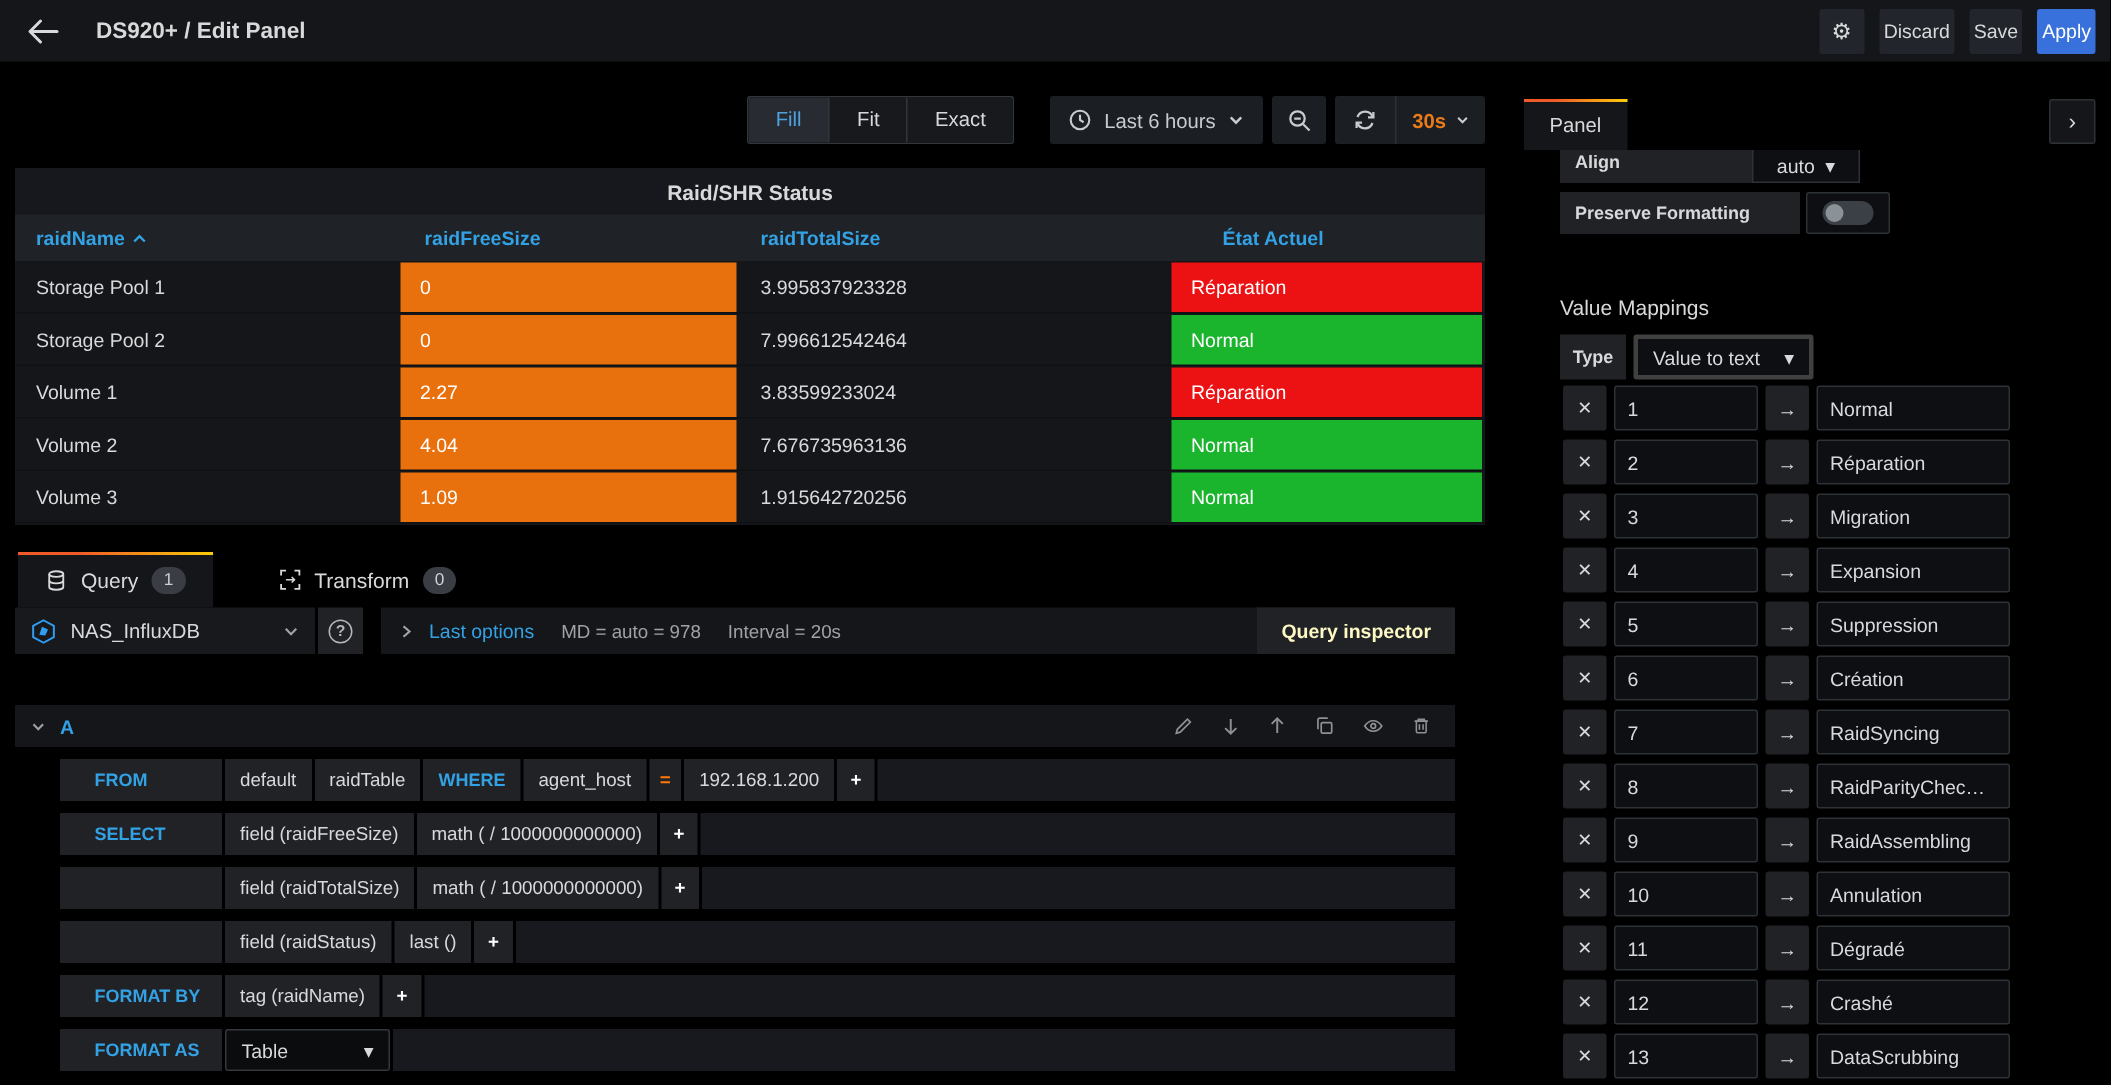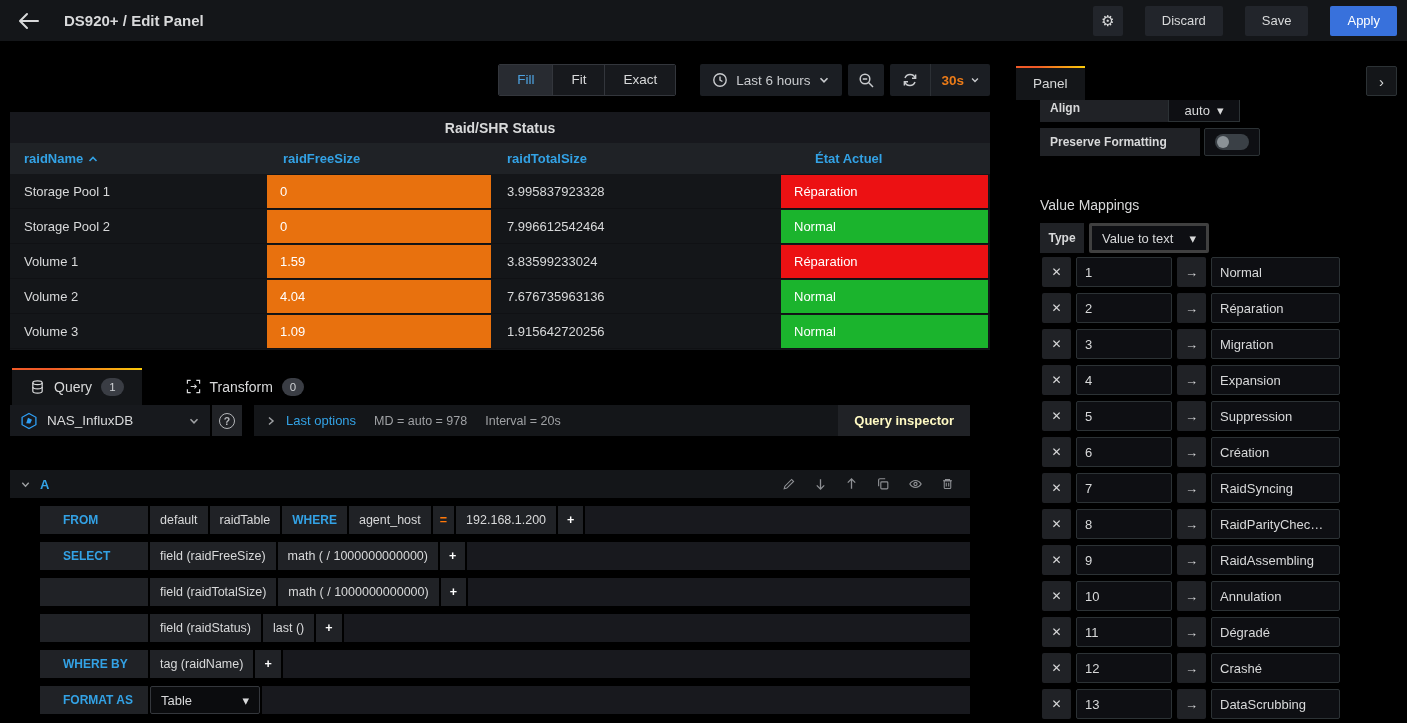--- a/index.html
+++ b/index.html
@@ -6,21 +6,21 @@
   html,body{background:#000}
   body{font-family:"Liberation Sans",sans-serif;color:#d8d9da}
   .app{position:relative;width:1407px;height:723px;background:#000;overflow:hidden}
 
   
   .topnav{position:absolute;top:0;left:0;width:1407px;height:41px;background:#141619;display:flex;align-items:center;padding:0 10px}
   .backbtn{width:38px;height:38px;display:flex;align-items:center;justify-content:center;background:transparent;border:none;cursor:pointer}
   .navtitle{margin-left:16px;font-size:15px;font-weight:700;color:#d8d9da}
   .nav-right{margin-left:auto;display:flex;align-items:center}
   .iconbtn{width:30px;height:30px;background:#22252b;border:none;border-radius:2px;color:#d8d9da;font-size:15px;display:flex;align-items:center;justify-content:center;cursor:pointer}
-  .btn{height:30px;padding:0 17px;margin-left:22px;border:none;border-radius:2px;background:#22252b;color:#d8d9da;font-size:13px;font-weight:500;cursor:pointer}
+  .btn{height:30px;padding:0 3px;margin-left:10px;border:none;border-radius:2px;background:#22252b;color:#d8d9da;font-size:13px;font-weight:500;cursor:pointer}
   .btn.apply{background:#3871dc;color:#fff}
 
   
   .toolbar{position:absolute;top:63px;left:10px;width:980px;height:34px;display:flex;align-items:center;justify-content:flex-end}
   .viewgroup{display:flex;border:1px solid #33363c;border-radius:2px;overflow:hidden;height:32px}
   .viewbtn{padding:0 18px;background:#17191d;border:none;color:#d8d9da;font-size:13.5px;font-weight:500;cursor:pointer;line-height:30px}
   .viewbtn + .viewbtn{border-left:1px solid #33363c}
   .viewbtn.active{background:#282b31;color:#4da2e0}
   .tpick{margin-left:24px;height:32px;background:#1b1e23;border-radius:2px;display:flex;align-items:center;gap:8px;padding:0 12px;cursor:pointer}
   .tpick-label{font-size:13.5px;font-weight:500;color:#c9cbce}
@@ -191,21 +191,21 @@
           <div class="block" style="background-color: rgb(232, 113, 14);">0</div>
         </div>
       <div class="td total">7.996612542464</div>
       <div class="td">
           <div class="block" style="background-color: rgb(27, 180, 45);">Normal</div>
         </div>
     </div>
     <div class="tr">
       <div class="td name">Volume 1</div>
       <div class="td">
-          <div class="block" style="background-color: rgb(232, 113, 14);">1.59</div>
+          <div class="block" style="background-color: rgb(232, 113, 14);">2.27</div>
         </div>
       <div class="td total">3.83599233024</div>
       <div class="td">
           <div class="block" style="background-color: rgb(236, 17, 19);">Réparation</div>
         </div>
     </div>
     <div class="tr">
       <div class="td name">Volume 2</div>
       <div class="td">
           <div class="block" style="background-color: rgb(232, 113, 14);">4.04</div>
@@ -335,21 +335,21 @@
   </div>
   <div class="qrow" style="top:614px">
     <div class="qlabel"></div>
     <div class="seg">field (raidStatus)</div>
     <div class="seg">last ()</div>
     <div class="seg plus">+</div>
     <div class="qfill"></div>
   </div>
 
   <div class="qrow" style="top:650px">
-    <div class="qlabel">WHERE BY</div>
+    <div class="qlabel">FORMAT BY</div>
     <div class="seg">tag (raidName)</div>
     <div class="seg plus">+</div>
     <div class="qfill"></div>
   </div>
 
   <div class="qrow" style="top:686px">
     <div class="qlabel">FORMAT AS</div>
     <div class="fmtdd">
       <span>Table</span>
       <span>▾</span>

